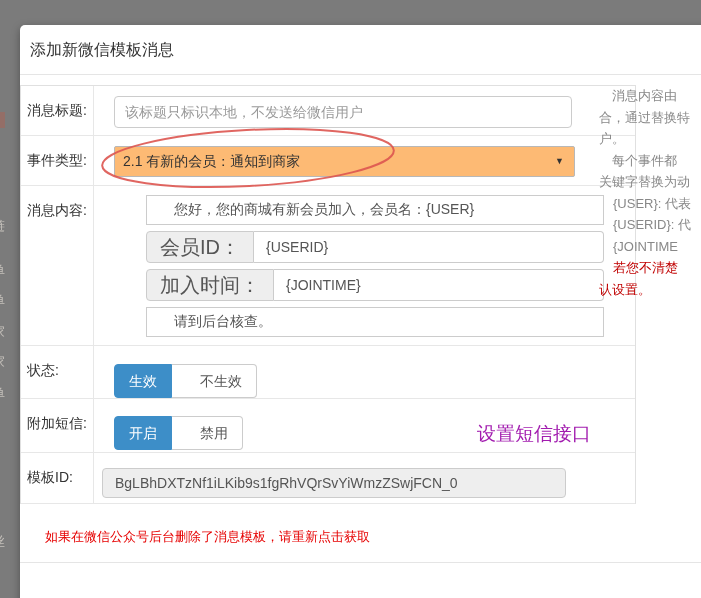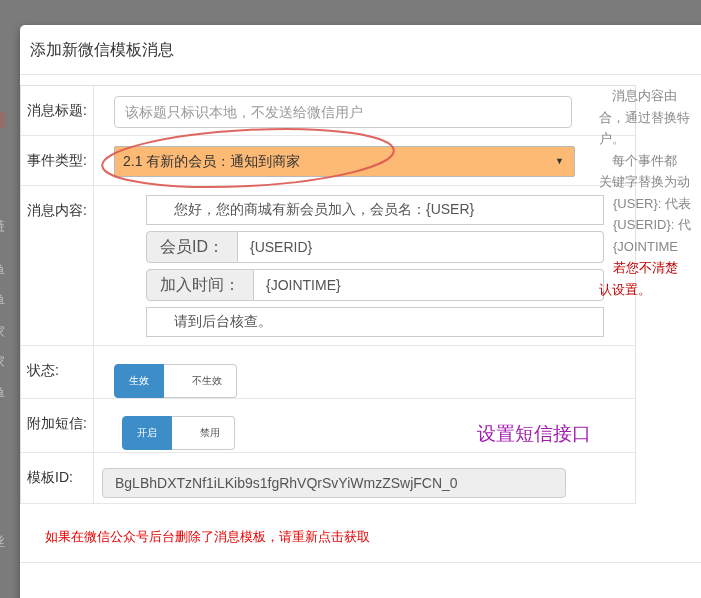--- a/index.html
+++ b/index.html
@@ -17,41 +17,41 @@
   .modal-header{height:50px;border-bottom:1px solid #e5e5e5;}
   .modal-title{padding:15px 0 0 10px;font-size:16px;color:#333;}
   
   .form-table{position:absolute;left:0;top:60px;width:616px;
     border:1px solid #e0e0e0;border-bottom:none;}
   .frow{display:flex;border-bottom:1px solid #e7e7e7;}
   .fl{width:73px;border-right:1px solid #e7e7e7;padding:16px 0 0 6px;
     font-size:14px;color:#333;flex:none;}
   .fc{flex:1;position:relative;}
   .r1{height:50px;} .r2{height:50px;} .r3{height:160px;gap:32px;}
-  .r4{height:53px;} .r5{height:54px;gap:8px;} .r6{height:51px;}
+  .r4{height:53px;} .r5{height:54px;} .r6{height:51px;}
   input.txt{display:block;margin:10px 0 0 20px;width:458px;height:32px;
     border:1px solid #ccc;border-radius:4px;padding:12px 10px;font-size:14px;
     color:#555;outline:none;font-family:inherit;background:#fff;}
   input.txt::placeholder{color:#999;opacity:1;}
   .select{margin:10px 0 0 20px;width:461px;height:31px;border:1px solid #b8b8b8;
     border-radius:2px;font-size:14px;color:#333;line-height:29px;padding:0 8px;
     position:relative;background:#fdba74;cursor:default;}
   .select .arr{position:absolute;right:10px;top:0;font-size:9px;color:#333;line-height:29px;}
   .stack{padding:9px 0 0 20px;}
   .stack .in{display:block;width:458px;height:30px;border:1px solid #ccc;border-radius:0;
     padding:0 27px;font-size:14px;color:#555;margin:0 0 6px 0;outline:none;
     font-family:inherit;background:#fff;}
   .igroup{display:flex;width:458px;margin:0 0 6px 0;}
   .igroup .addon{background:#eee;border:1px solid #ccc;border-radius:4px 0 0 4px;
-    padding:0 13px;font-size:16px;color:#555;line-height:30px;height:32px;flex:none;}
+    padding:0 13px;font-size:20px;color:#555;line-height:30px;height:32px;flex:none;}
   .igroup input{flex:1;height:32px;border:1px solid #ccc;border-left:none;
     border-radius:0 4px 4px 0;padding:0 12px;font-size:14px;color:#555;outline:none;
     font-family:inherit;background:#fff;min-width:0;}
   .btn-group{display:inline-flex;margin:18px 0 0 20px;}
-  .btn{height:34px;padding:0 14px;font-size:10px;line-height:32px;cursor:pointer;}
+  .btn{height:34px;padding:0 14px;font-size:14px;line-height:32px;cursor:pointer;}
   .btn.on{background:#3d8ec8;color:#fff;border:1px solid #3d8ec8;border-radius:4px 0 0 4px;}
   .btn.off{background:#fff;color:#555;border:1px solid #ccc;border-left:none;border-radius:0 4px 4px 0;padding-left:28px;}
   .r5 .btn-group{margin-top:17px;}
   .sms-link{position:absolute;right:44px;top:22px;font-size:19px;color:#a21caf;
     text-decoration:none;cursor:pointer;}
   input.ro{display:block;margin:15px 0 0 8px;width:464px;height:30px;background:#eee;
     border:1px solid #ccc;border-radius:4px;padding:0 12px;font-size:14px;color:#555;
     outline:none;font-family:inherit;}
   .warn{position:absolute;left:25px;top:503px;font-size:13px;color:#e60000;}
   .hr{position:absolute;left:0;top:537px;width:100%;border-top:1px solid #e5e5e5;}

